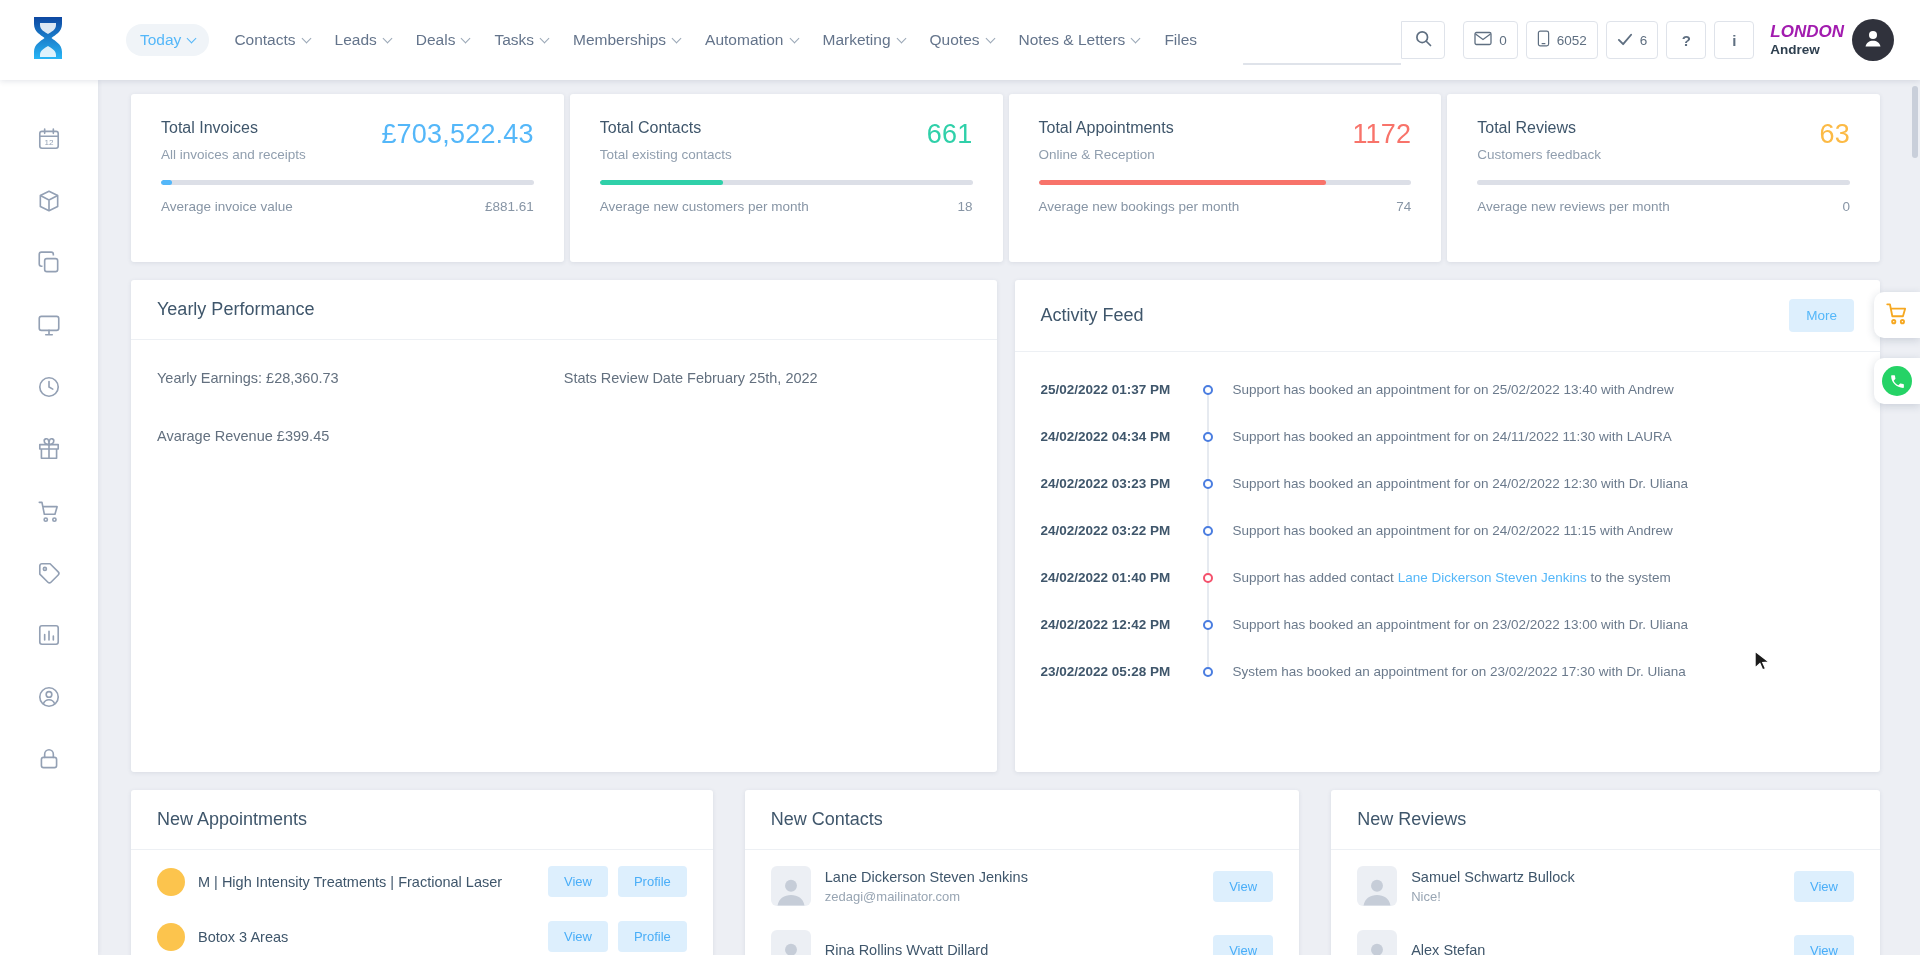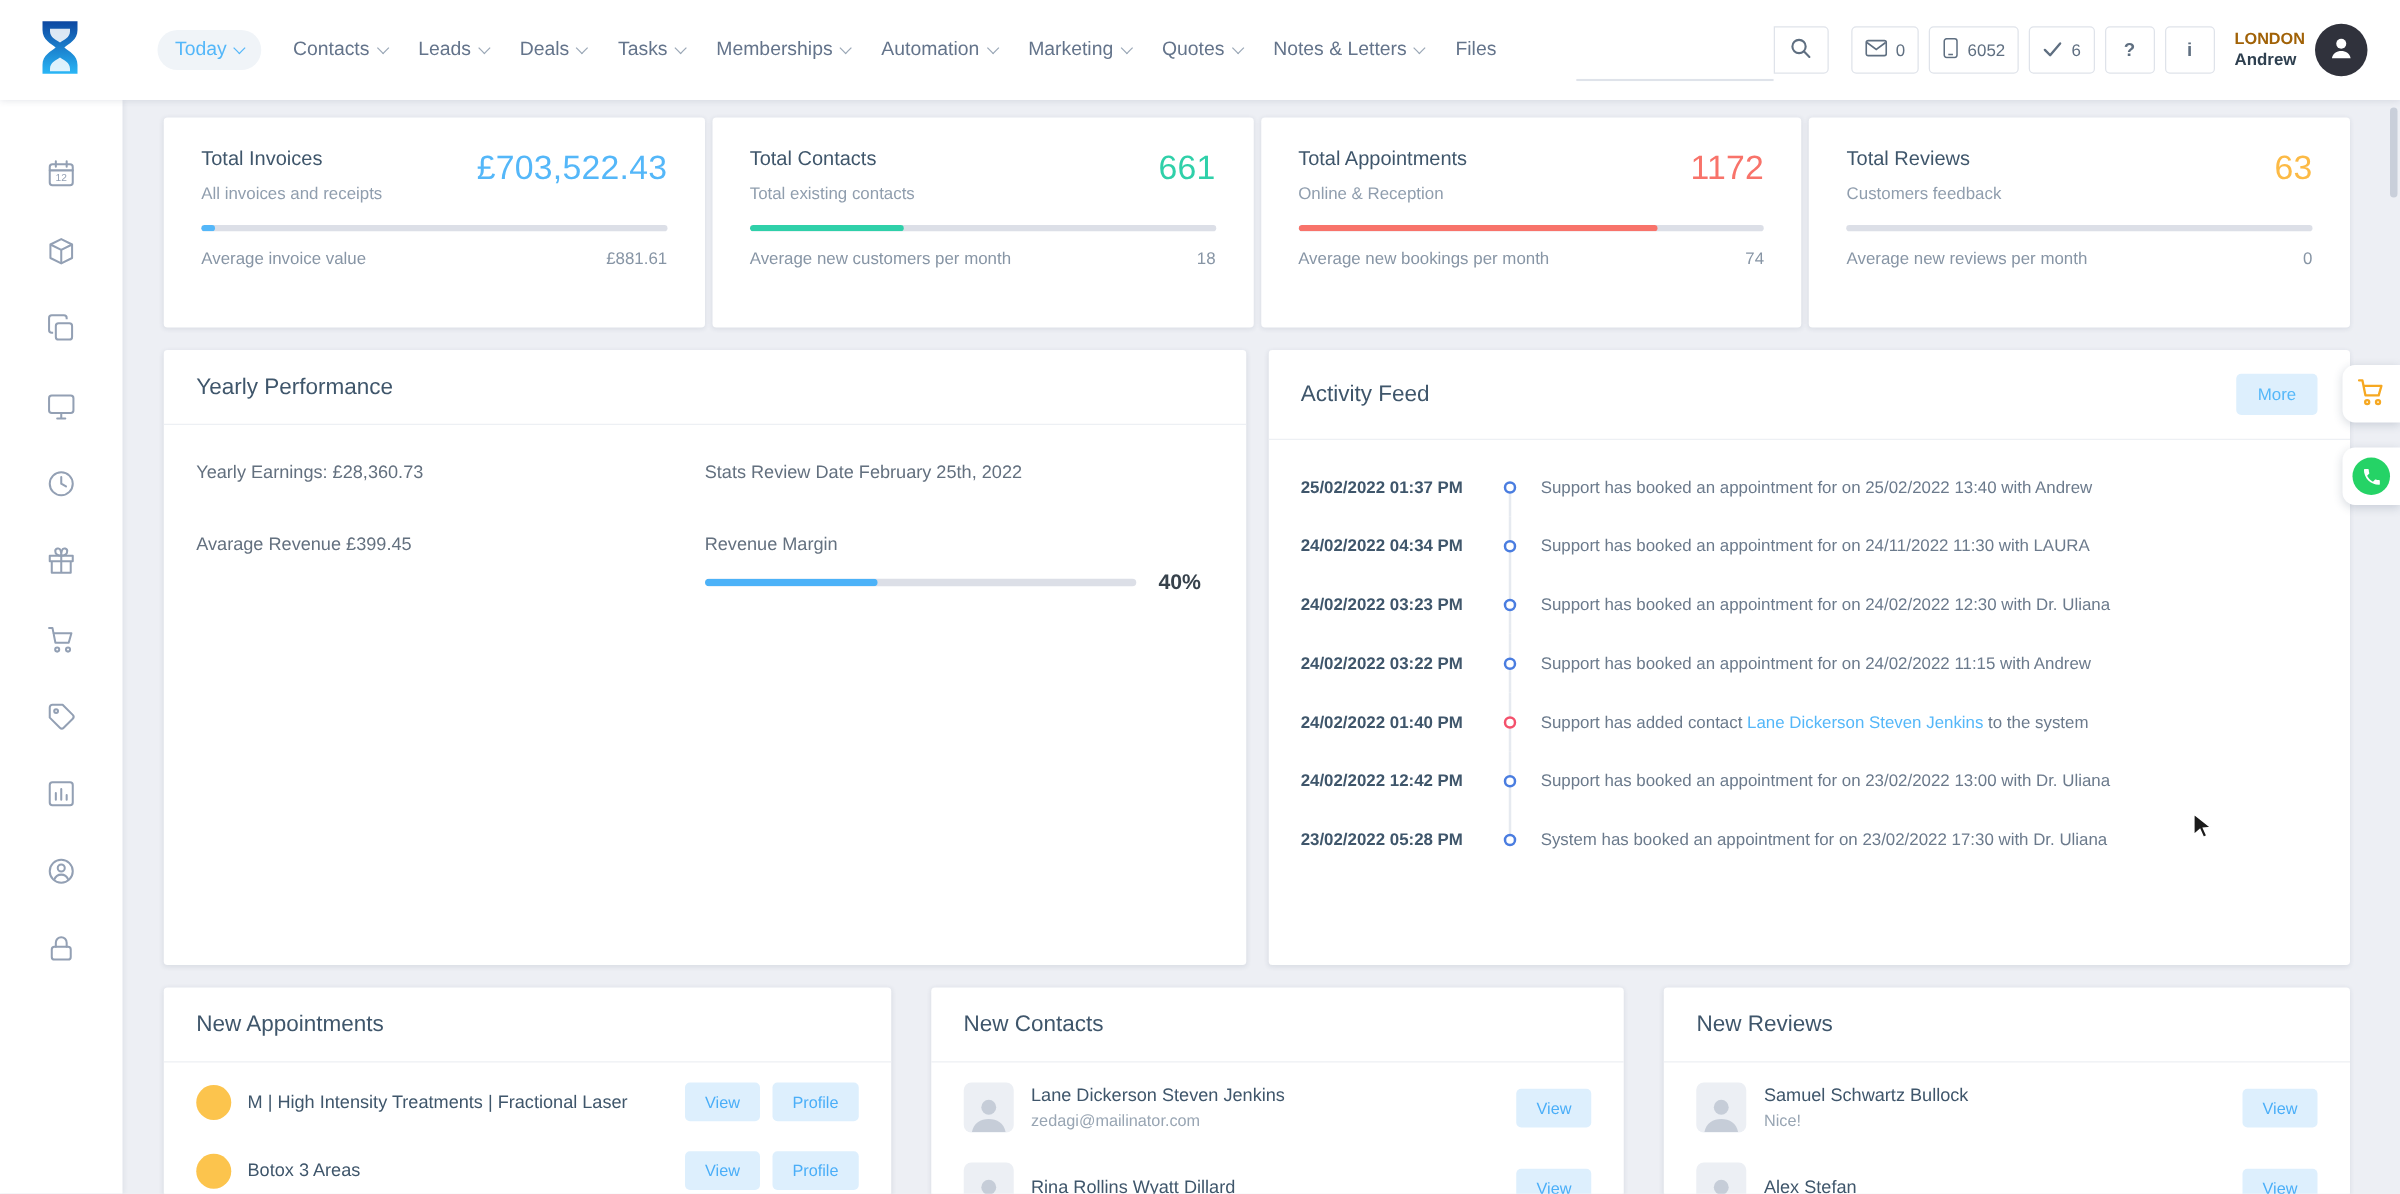--- a/index.html
+++ b/index.html
@@ -22,21 +22,21 @@
   .nav-item.active { color:#54b7f9; background:#f0f4f8; border-radius:17px; padding:7px 14px; }
   .chev { width:7px; height:7px; border-right:1.7px solid #9aa7b6; border-bottom:1.7px solid #9aa7b6; transform:rotate(45deg); margin-top:-4px; }
   .topbar-right { margin-left:auto; display:flex; align-items:center; gap:8px; }
   .searchbox { display:flex; height:38px; margin-right:10px; }
   .searchbox input { width:158px; border:1px solid #dfe3ea; border-right:none; border-radius:4px 0 0 4px; padding:0 12px; font-size:14px; color:#5b6b7d; outline:none;margin-top:42px; }
   .searchbox input::placeholder { color:#9aa7b5; }
   .search-btn { width:44px; border:1px solid #dfe3ea; background:#fff; border-radius:0 4px 4px 0; display:flex; align-items:center; justify-content:center; cursor:pointer; color:#5f6f81; }
   .iconbtn { height:38px; min-width:40px; padding:0 10px; border:1px solid #dfe3ea; border-radius:4px; background:#fff; display:flex; align-items:center; justify-content:center; gap:7px; color:#5f6f81; font-size:13.5px; cursor:pointer; }
   .glyphbtn { width:38px; padding:0; font-size:15px; font-weight:bold; }
   .userblock { margin-left:8px; line-height:1.25; text-align:left; }
-  .userblock .loc { font-size:13px; color:#a16207; font-weight:bold; }
+  .userblock .loc { font-size:17px; color:#a21caf; font-weight:bold;font-style:italic; }
   .userblock .uname { font-size:13.5px; color:#2f4050; font-weight:bold; }
   .avatar { width:42px; height:42px; border-radius:50%; background:#30323c; display:flex; align-items:center; justify-content:center; cursor:pointer; flex-shrink:0; }
   
   .sidebar { position:absolute; top:80px; left:0; bottom:0; width:98px; background:#fff; box-shadow:1px 0 4px rgba(40,60,90,.07); display:flex; flex-direction:column; align-items:center; padding-top:46px; gap:36px; z-index:30; }
   .sb-icon { width:26px; height:26px; color:#93a0b4; cursor:pointer; flex-shrink:0; }
   .sb-icon svg { width:100%; height:100%; }
   
   .main { position:absolute; left:98px; top:80px; right:0; bottom:0; padding:14px 40px 0 33px; }
   .stats-row { display:flex; gap:6px; }
   .stat-card { flex:1; background:#fff; border-radius:3px; box-shadow:0 1px 4px rgba(40,60,90,.10); padding:25px 30px 18px; height:168px; }
@@ -328,29 +328,20 @@
 
   <section class="mid-row">
     <div class="panel">
       <div class="panel-head">
         <div class="panel-title">Yearly Performance</div>
       </div>
       <div class="yearly-body">
         <div class="kv">Yearly Earnings: £28,360.73</div>
         <div class="kv">Stats Review Date February 25th, 2022</div>
         <div class="kv">Avarage Revenue £399.45</div>
-        <div>
-          <div class="rm-label">Revenue Margin</div>
-          <div class="rm-row">
-            <div class="rm-bar">
-                <div class="rm-fill" style="width: 40%;"></div>
-              </div>
-            <div class="rm-pct">40%</div>
-          </div>
-        </div>
       </div>
     </div>
 
     <div class="panel">
       <div class="panel-head">
         <div class="panel-title">Activity Feed</div>
         <button class="more-btn">More</button>
       </div>
       <div class="activity-body">
         <div class="act-row first">

